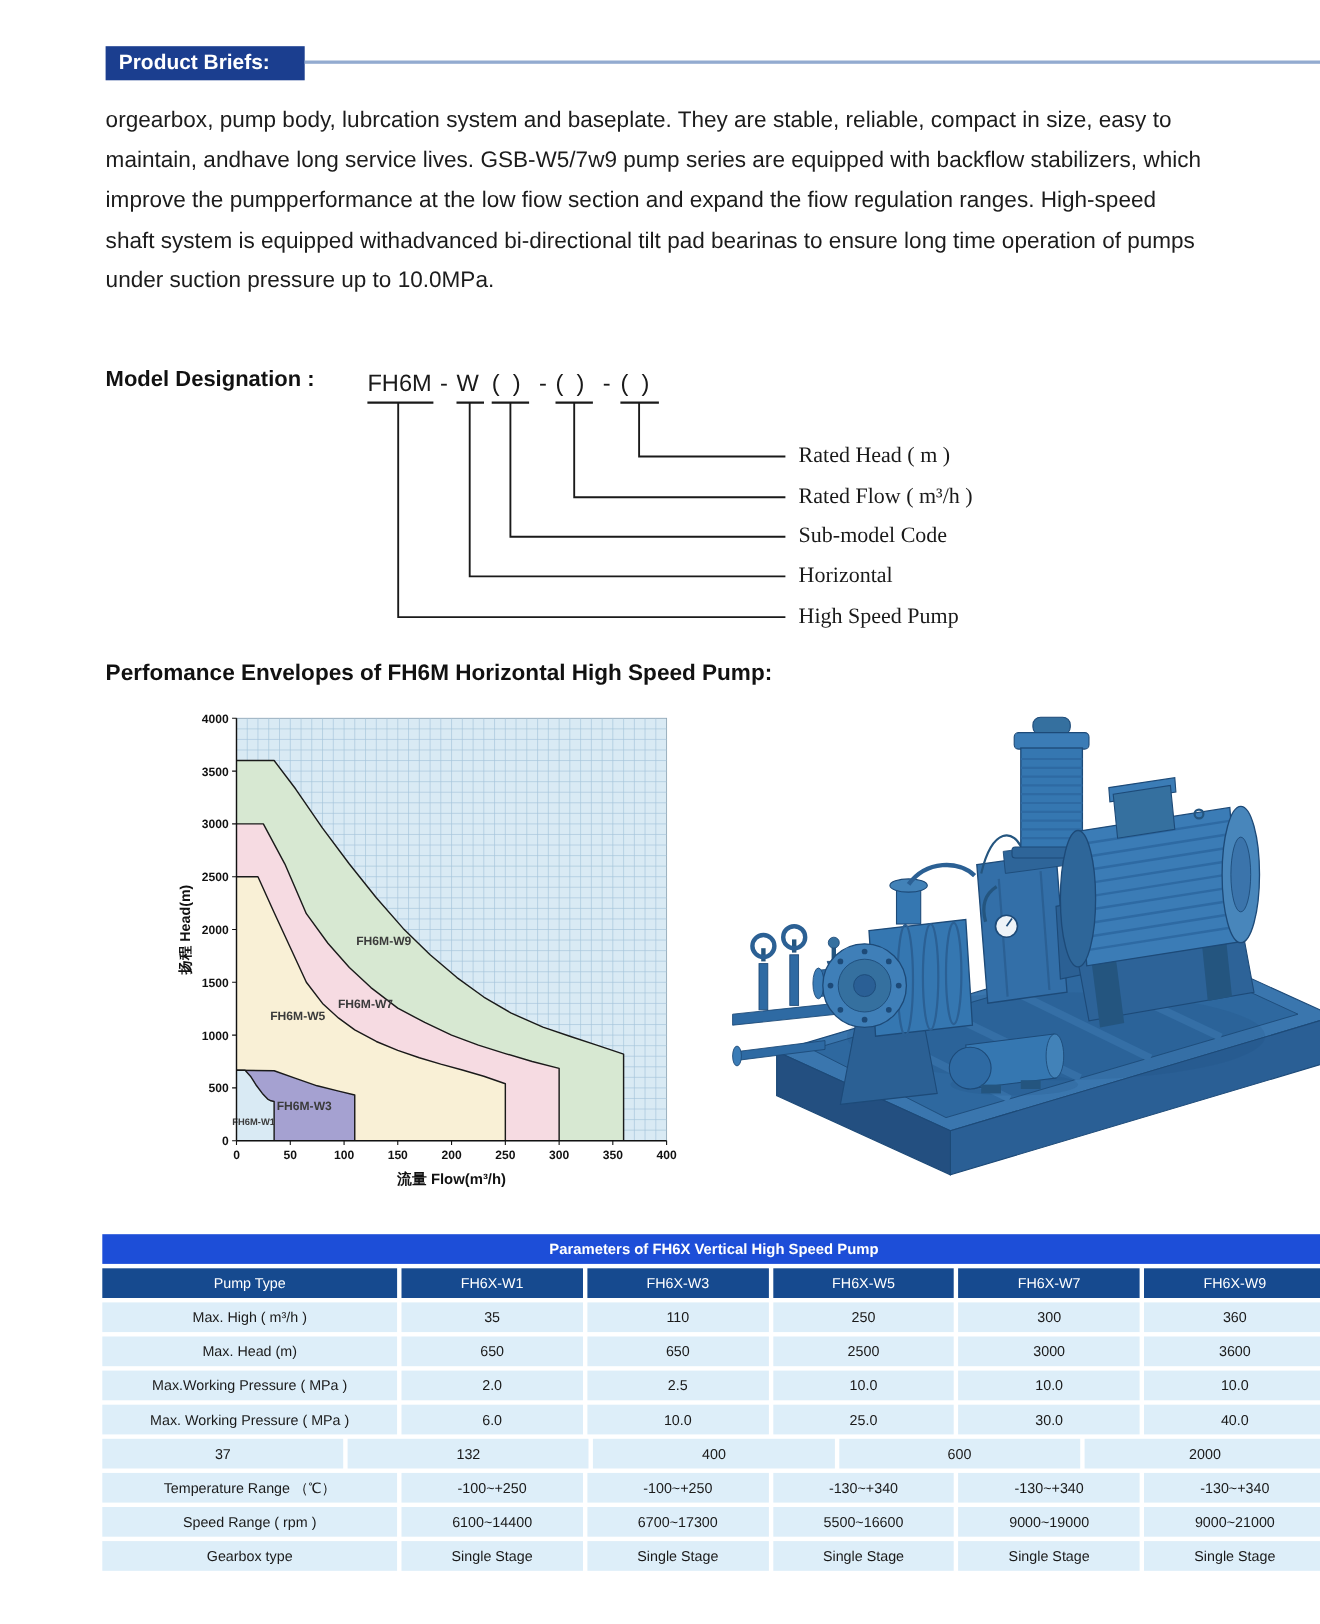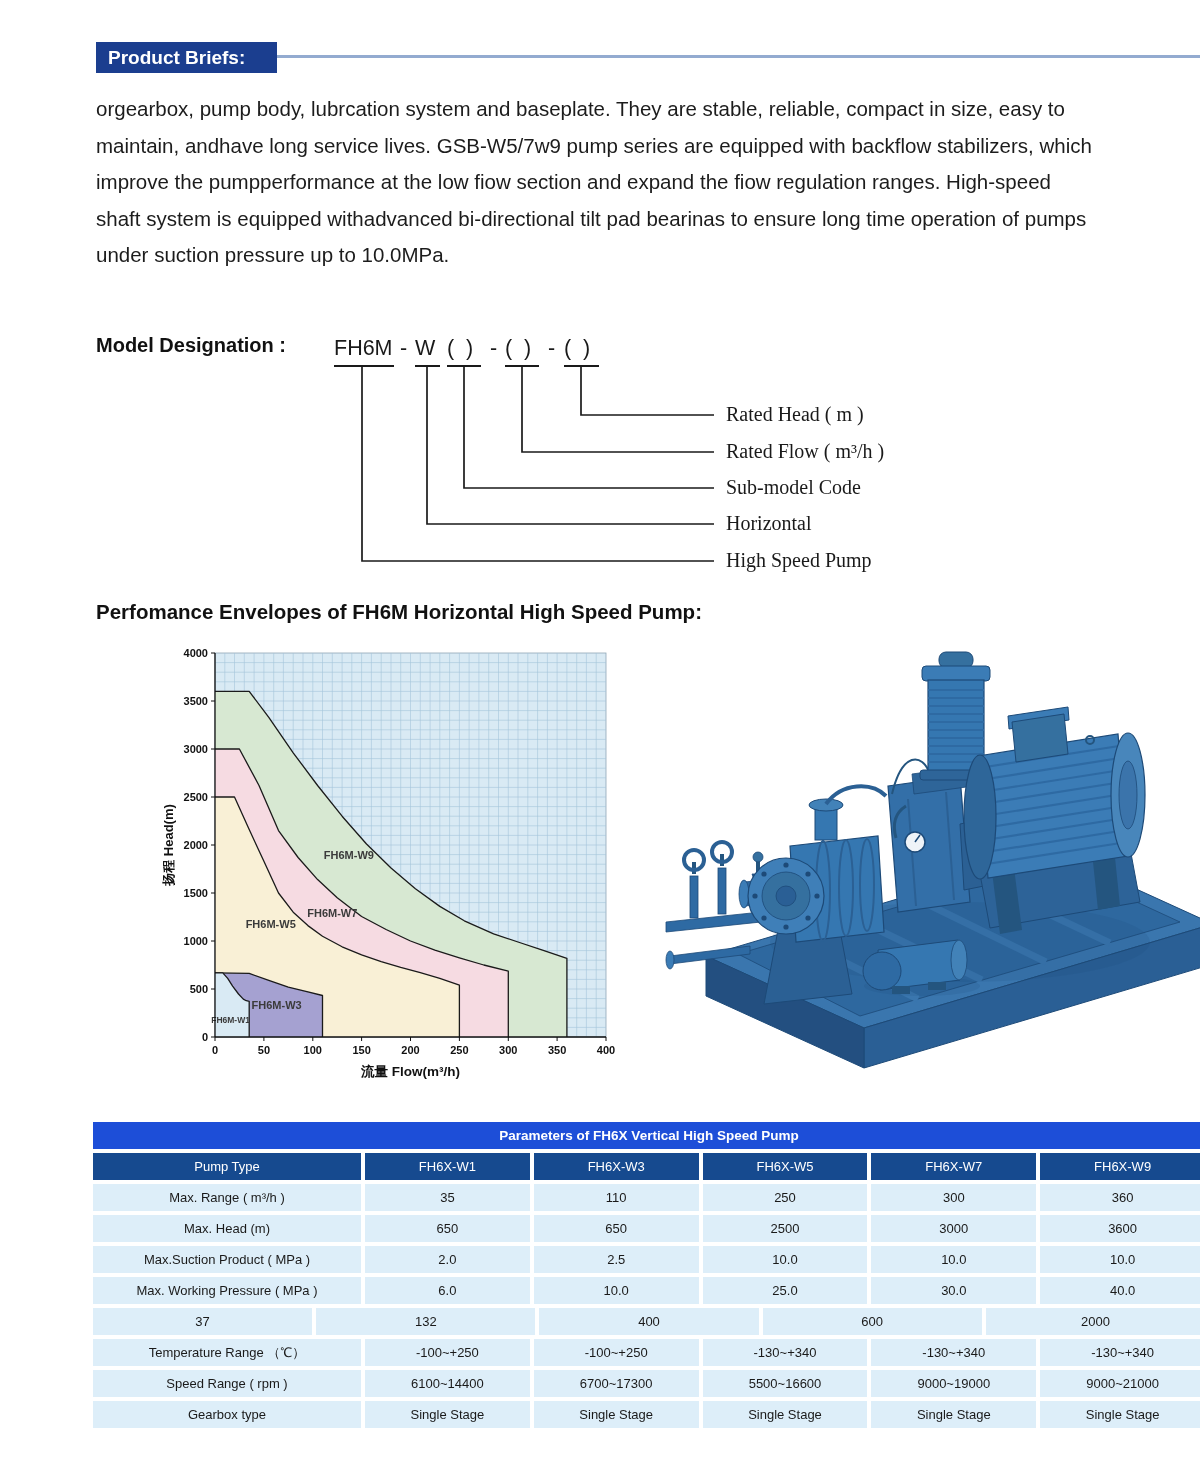--- a/index.html
+++ b/index.html
@@ -330,37 +330,37 @@
     <div class="t-row t-head" id="ptable-head">
         <div class="t-cell t-label">Pump Type</div>
         <div class="t-cell t-val">FH6X-W1</div>
         <div class="t-cell t-val">FH6X-W3</div>
         <div class="t-cell t-val">FH6X-W5</div>
         <div class="t-cell t-val">FH6X-W7</div>
         <div class="t-cell t-val">FH6X-W9</div>
       </div>
     <div id="ptable-body">
         <div class="t-row t-data">
-          <div class="t-cell t-label">Max. Range ( m³/h )</div>
+          <div class="t-cell t-label">Max. High ( m³/h )</div>
           <div class="t-cell t-val">35</div>
           <div class="t-cell t-val">110</div>
           <div class="t-cell t-val">250</div>
           <div class="t-cell t-val">300</div>
           <div class="t-cell t-val">360</div>
         </div>
         <div class="t-row t-data">
           <div class="t-cell t-label">Max. Head (m)</div>
           <div class="t-cell t-val">650</div>
           <div class="t-cell t-val">650</div>
           <div class="t-cell t-val">2500</div>
           <div class="t-cell t-val">3000</div>
           <div class="t-cell t-val">3600</div>
         </div>
         <div class="t-row t-data">
-          <div class="t-cell t-label">Max.Suction Product ( MPa )</div>
+          <div class="t-cell t-label">Max.Working Pressure ( MPa )</div>
           <div class="t-cell t-val">2.0</div>
           <div class="t-cell t-val">2.5</div>
           <div class="t-cell t-val">10.0</div>
           <div class="t-cell t-val">10.0</div>
           <div class="t-cell t-val">10.0</div>
         </div>
         <div class="t-row t-data">
           <div class="t-cell t-label">Max. Working Pressure ( MPa )</div>
           <div class="t-cell t-val">6.0</div>
           <div class="t-cell t-val">10.0</div>

